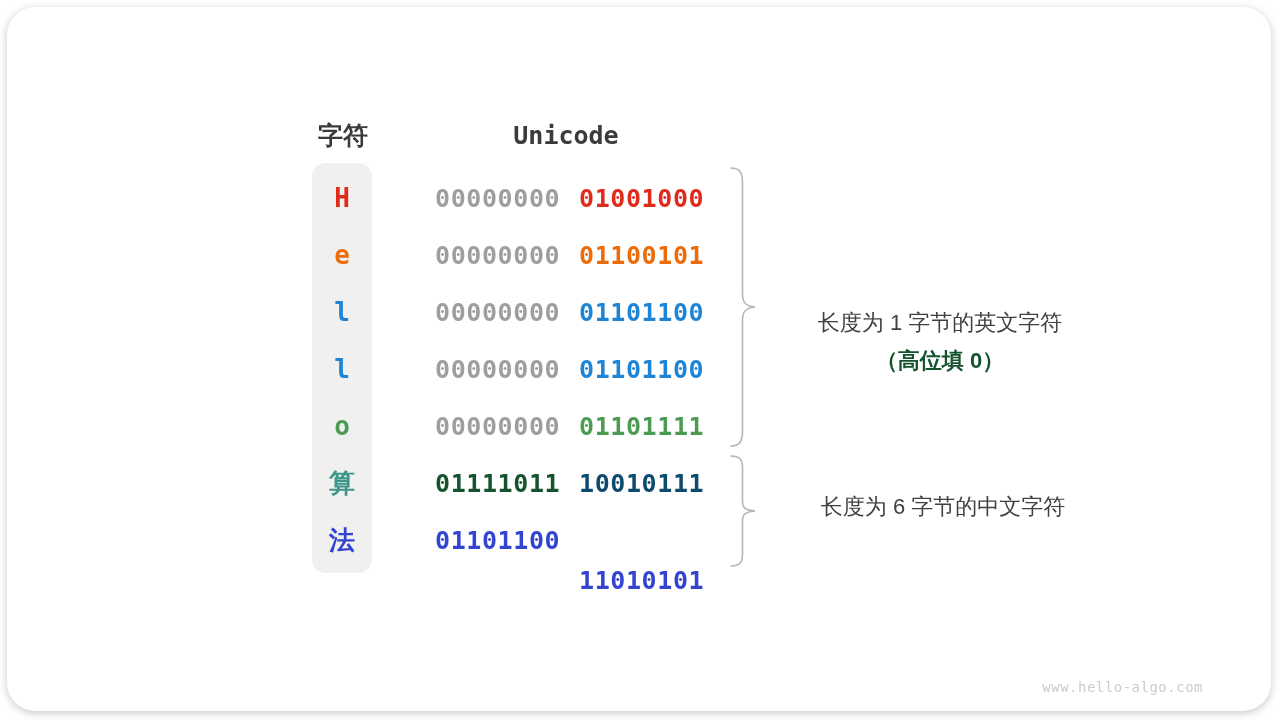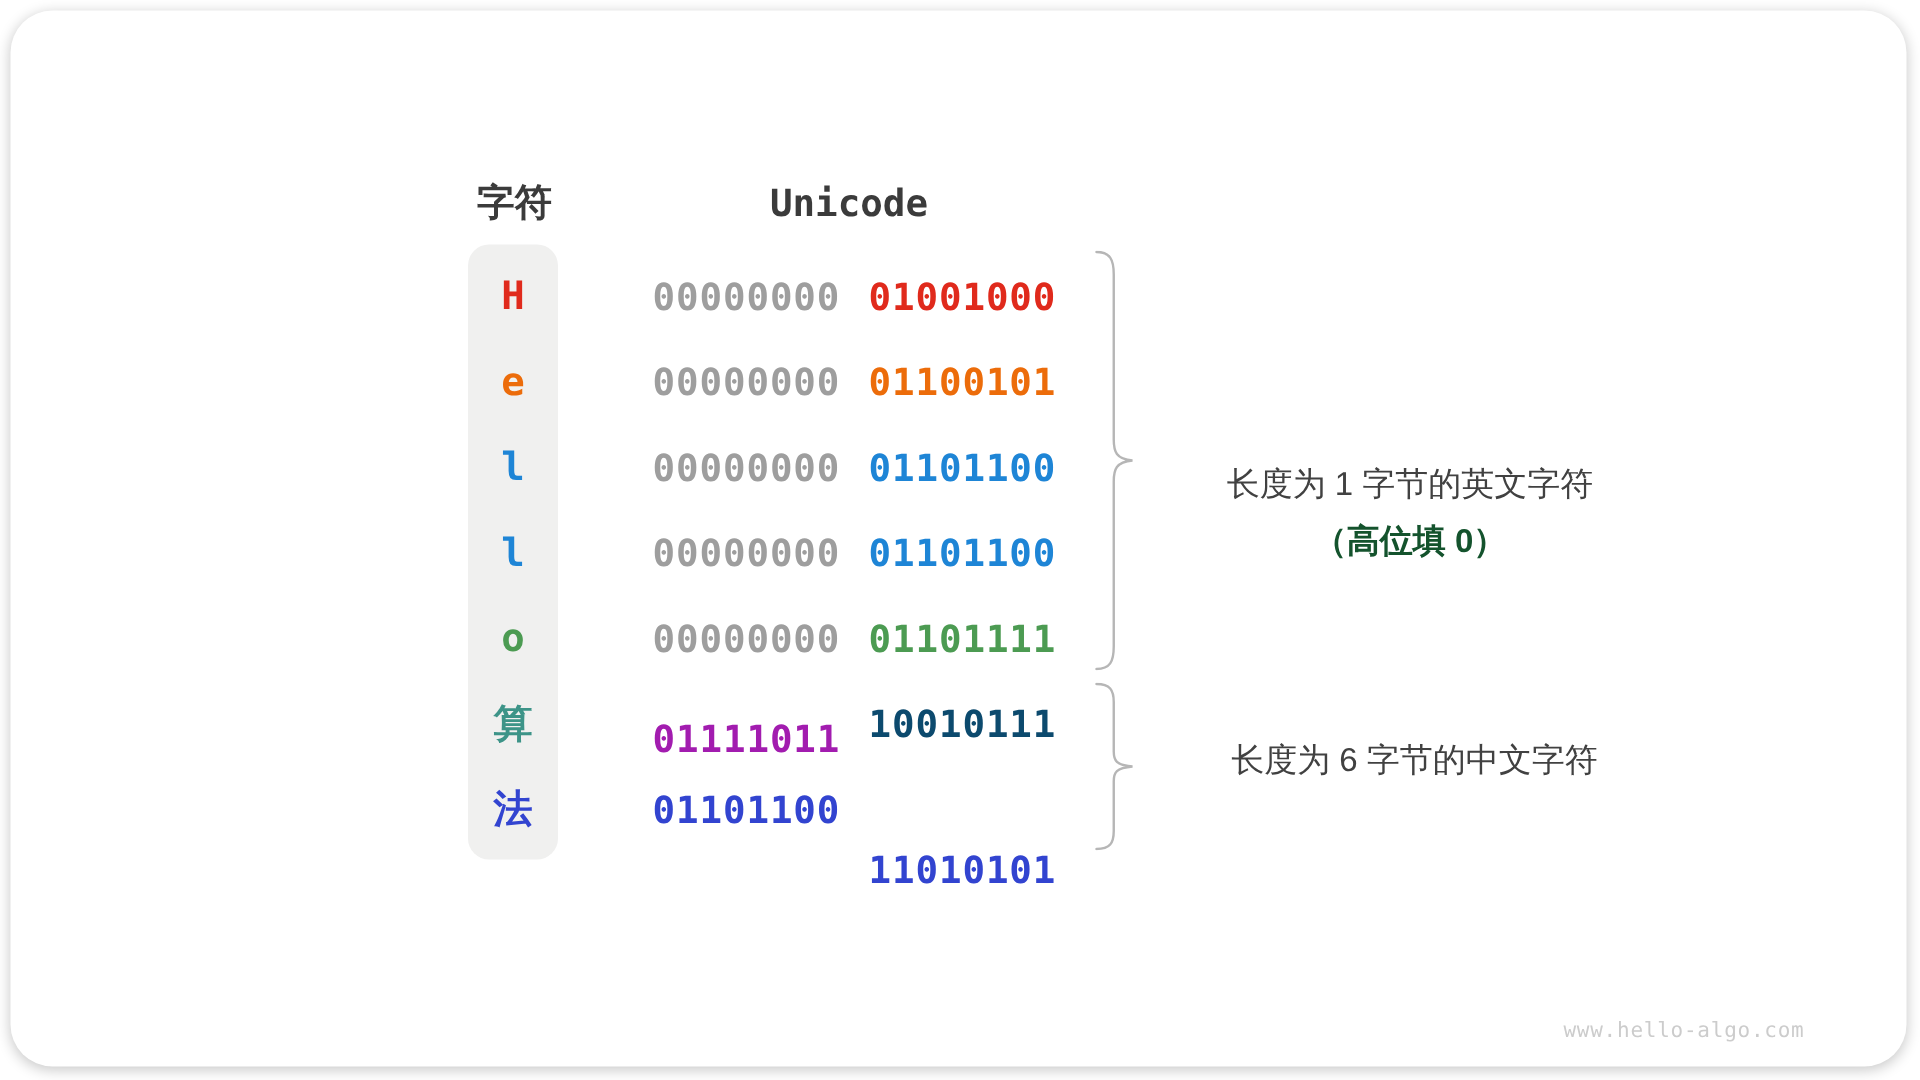--- a/index.html
+++ b/index.html
@@ -127,21 +127,21 @@
       <span class="byte b1" style="color: rgb(158, 158, 158);">00000000</span>
       <span class="byte b2" style="color: rgb(30, 133, 214);">01101100</span>
     </div>
     <div class="row">
       <span class="ch" style="color: rgb(76, 155, 82);">o</span>
       <span class="byte b1" style="color: rgb(158, 158, 158);">00000000</span>
       <span class="byte b2" style="color: rgb(76, 155, 82);">01101111</span>
     </div>
     <div class="row">
       <span class="ch" style="color: rgb(61, 148, 136);">算</span>
-      <span class="byte b1" style="color: #a21caf; margin-top: 10px;">01111011</span>
+      <span class="byte b1" style="color: #14532d;">01111011</span>
       <span class="byte b2" style="color: #0c4a6e;">10010111</span>
     </div>
     <div class="row">
       <span class="ch" style="color: rgb(50, 68, 208);">法</span>
       <span class="byte b1" style="color: rgb(50, 68, 208);">01101100</span>
       <span class="byte b2" style="color: rgb(50, 68, 208); margin-top: 40px;">11010101</span>
     </div>
   </div>
 
   <div class="brace" style="left:722px; top:160px;">

